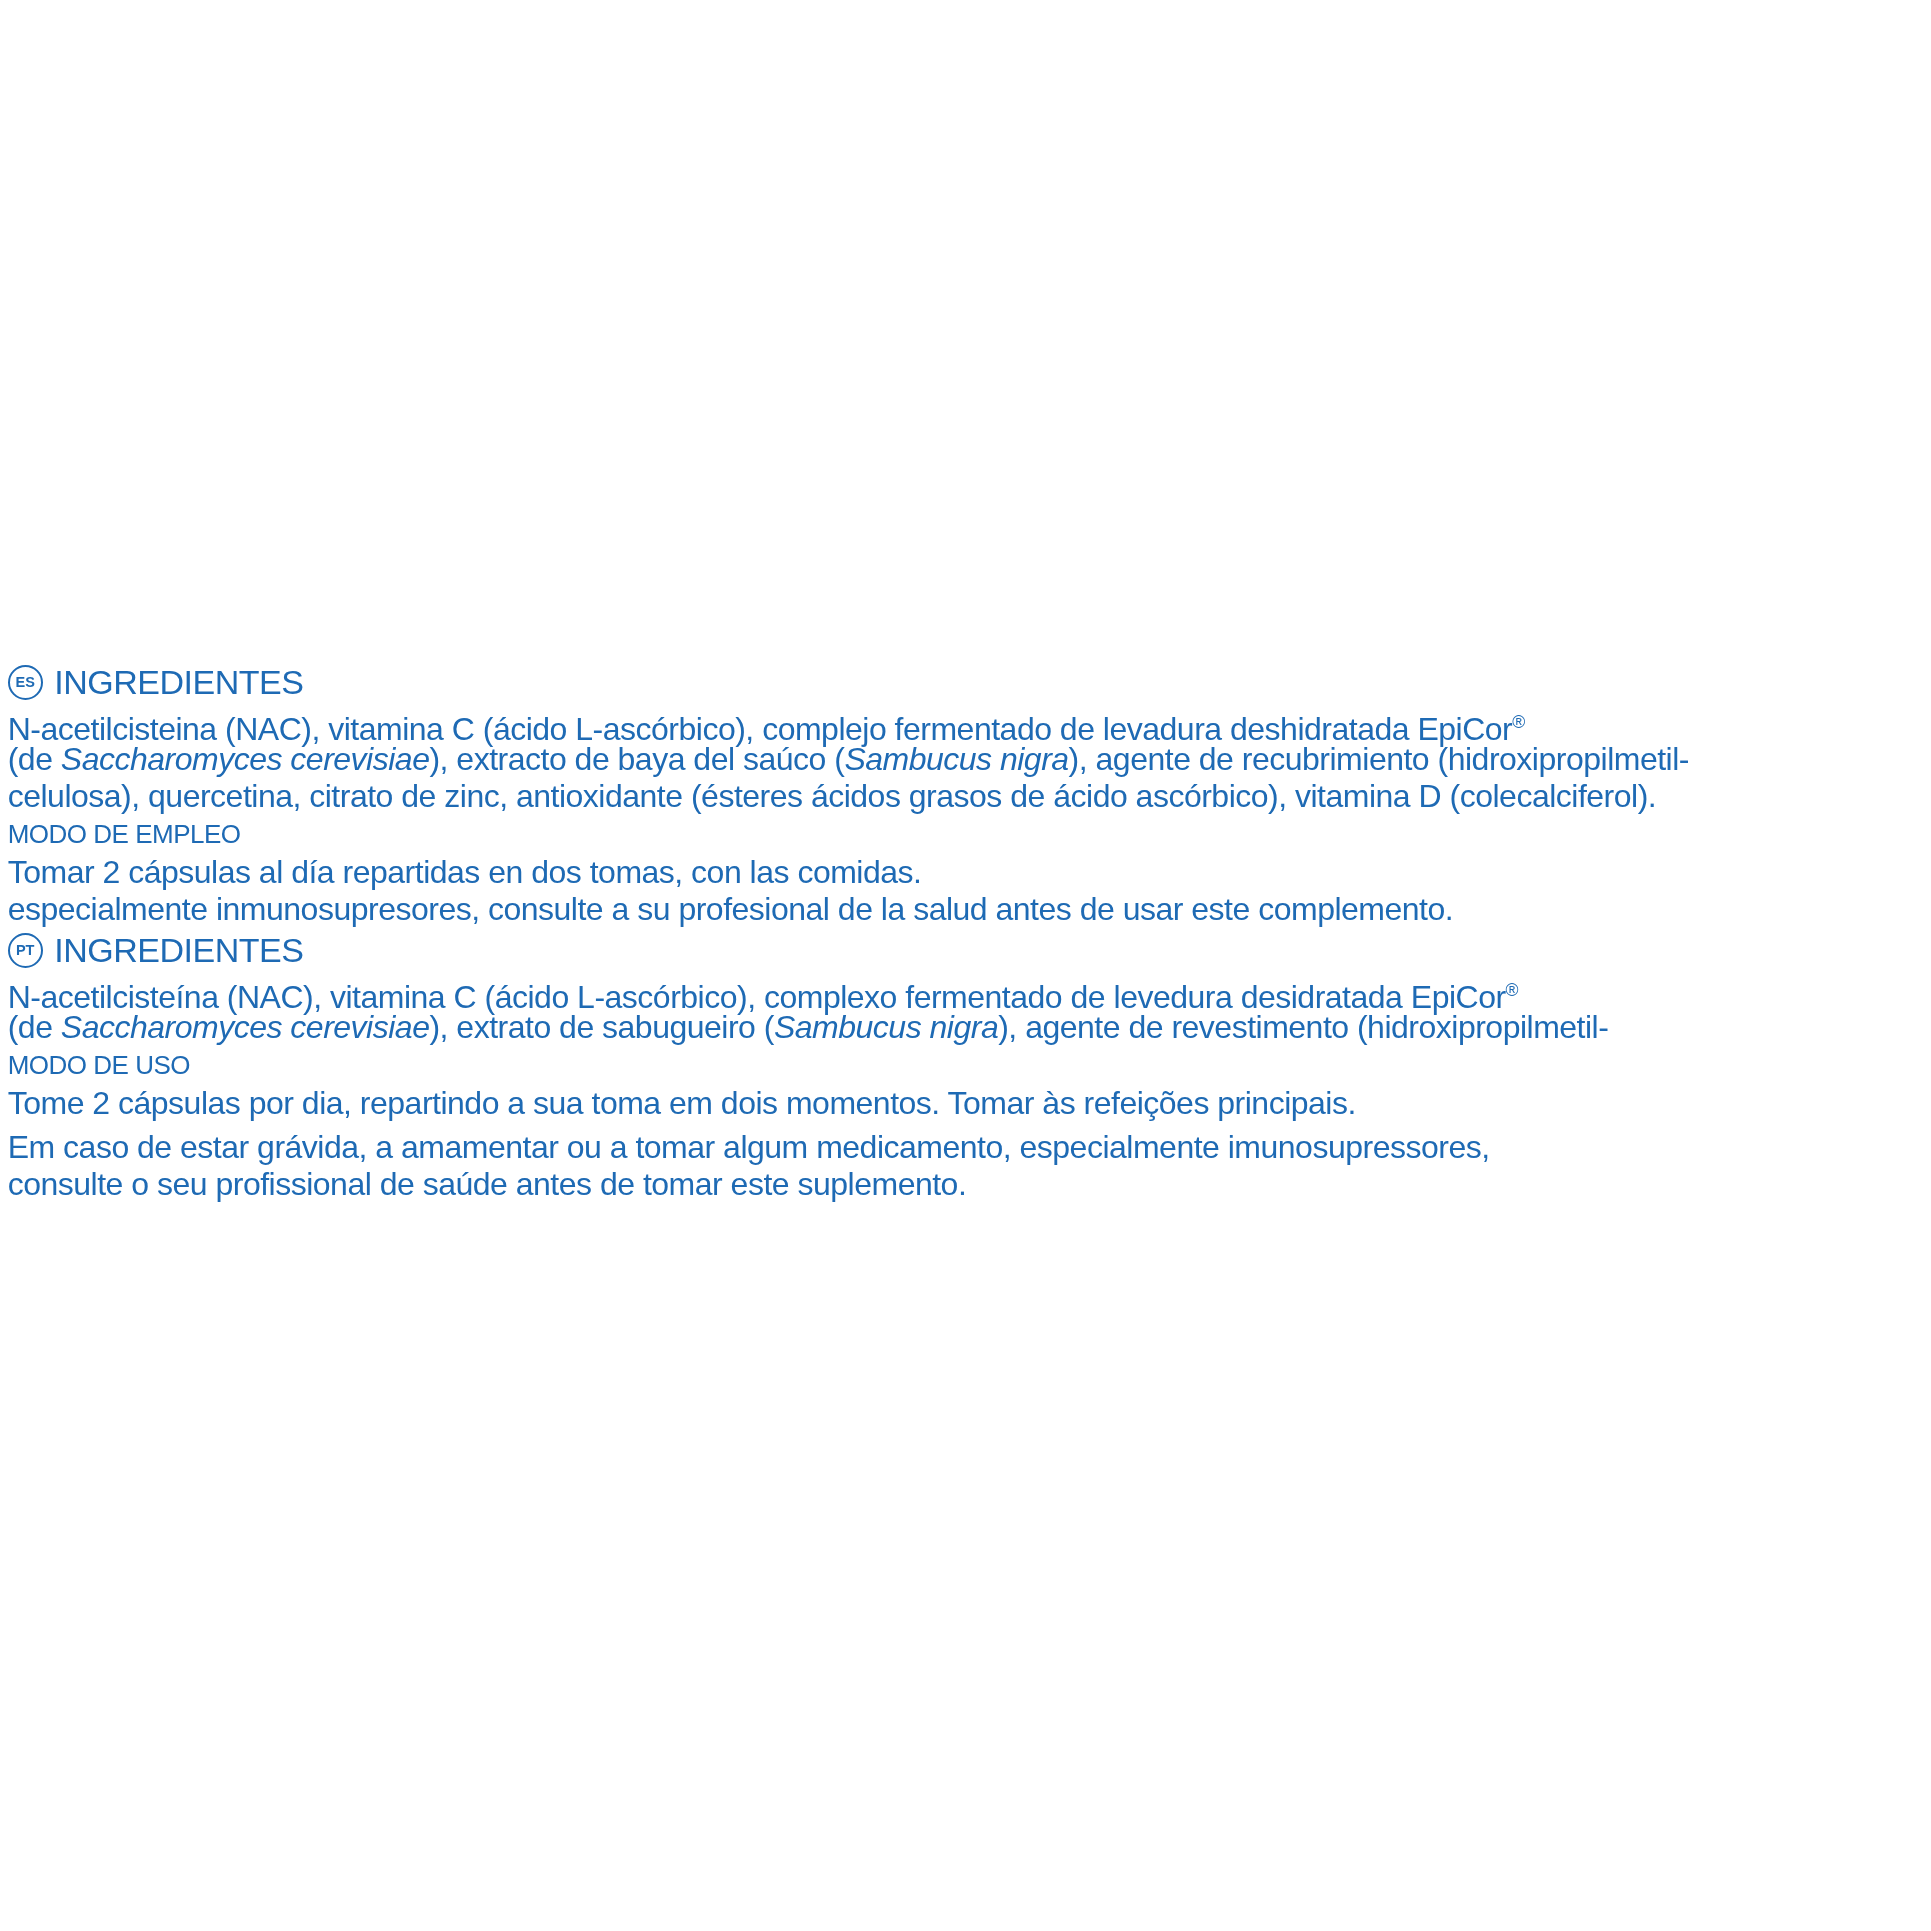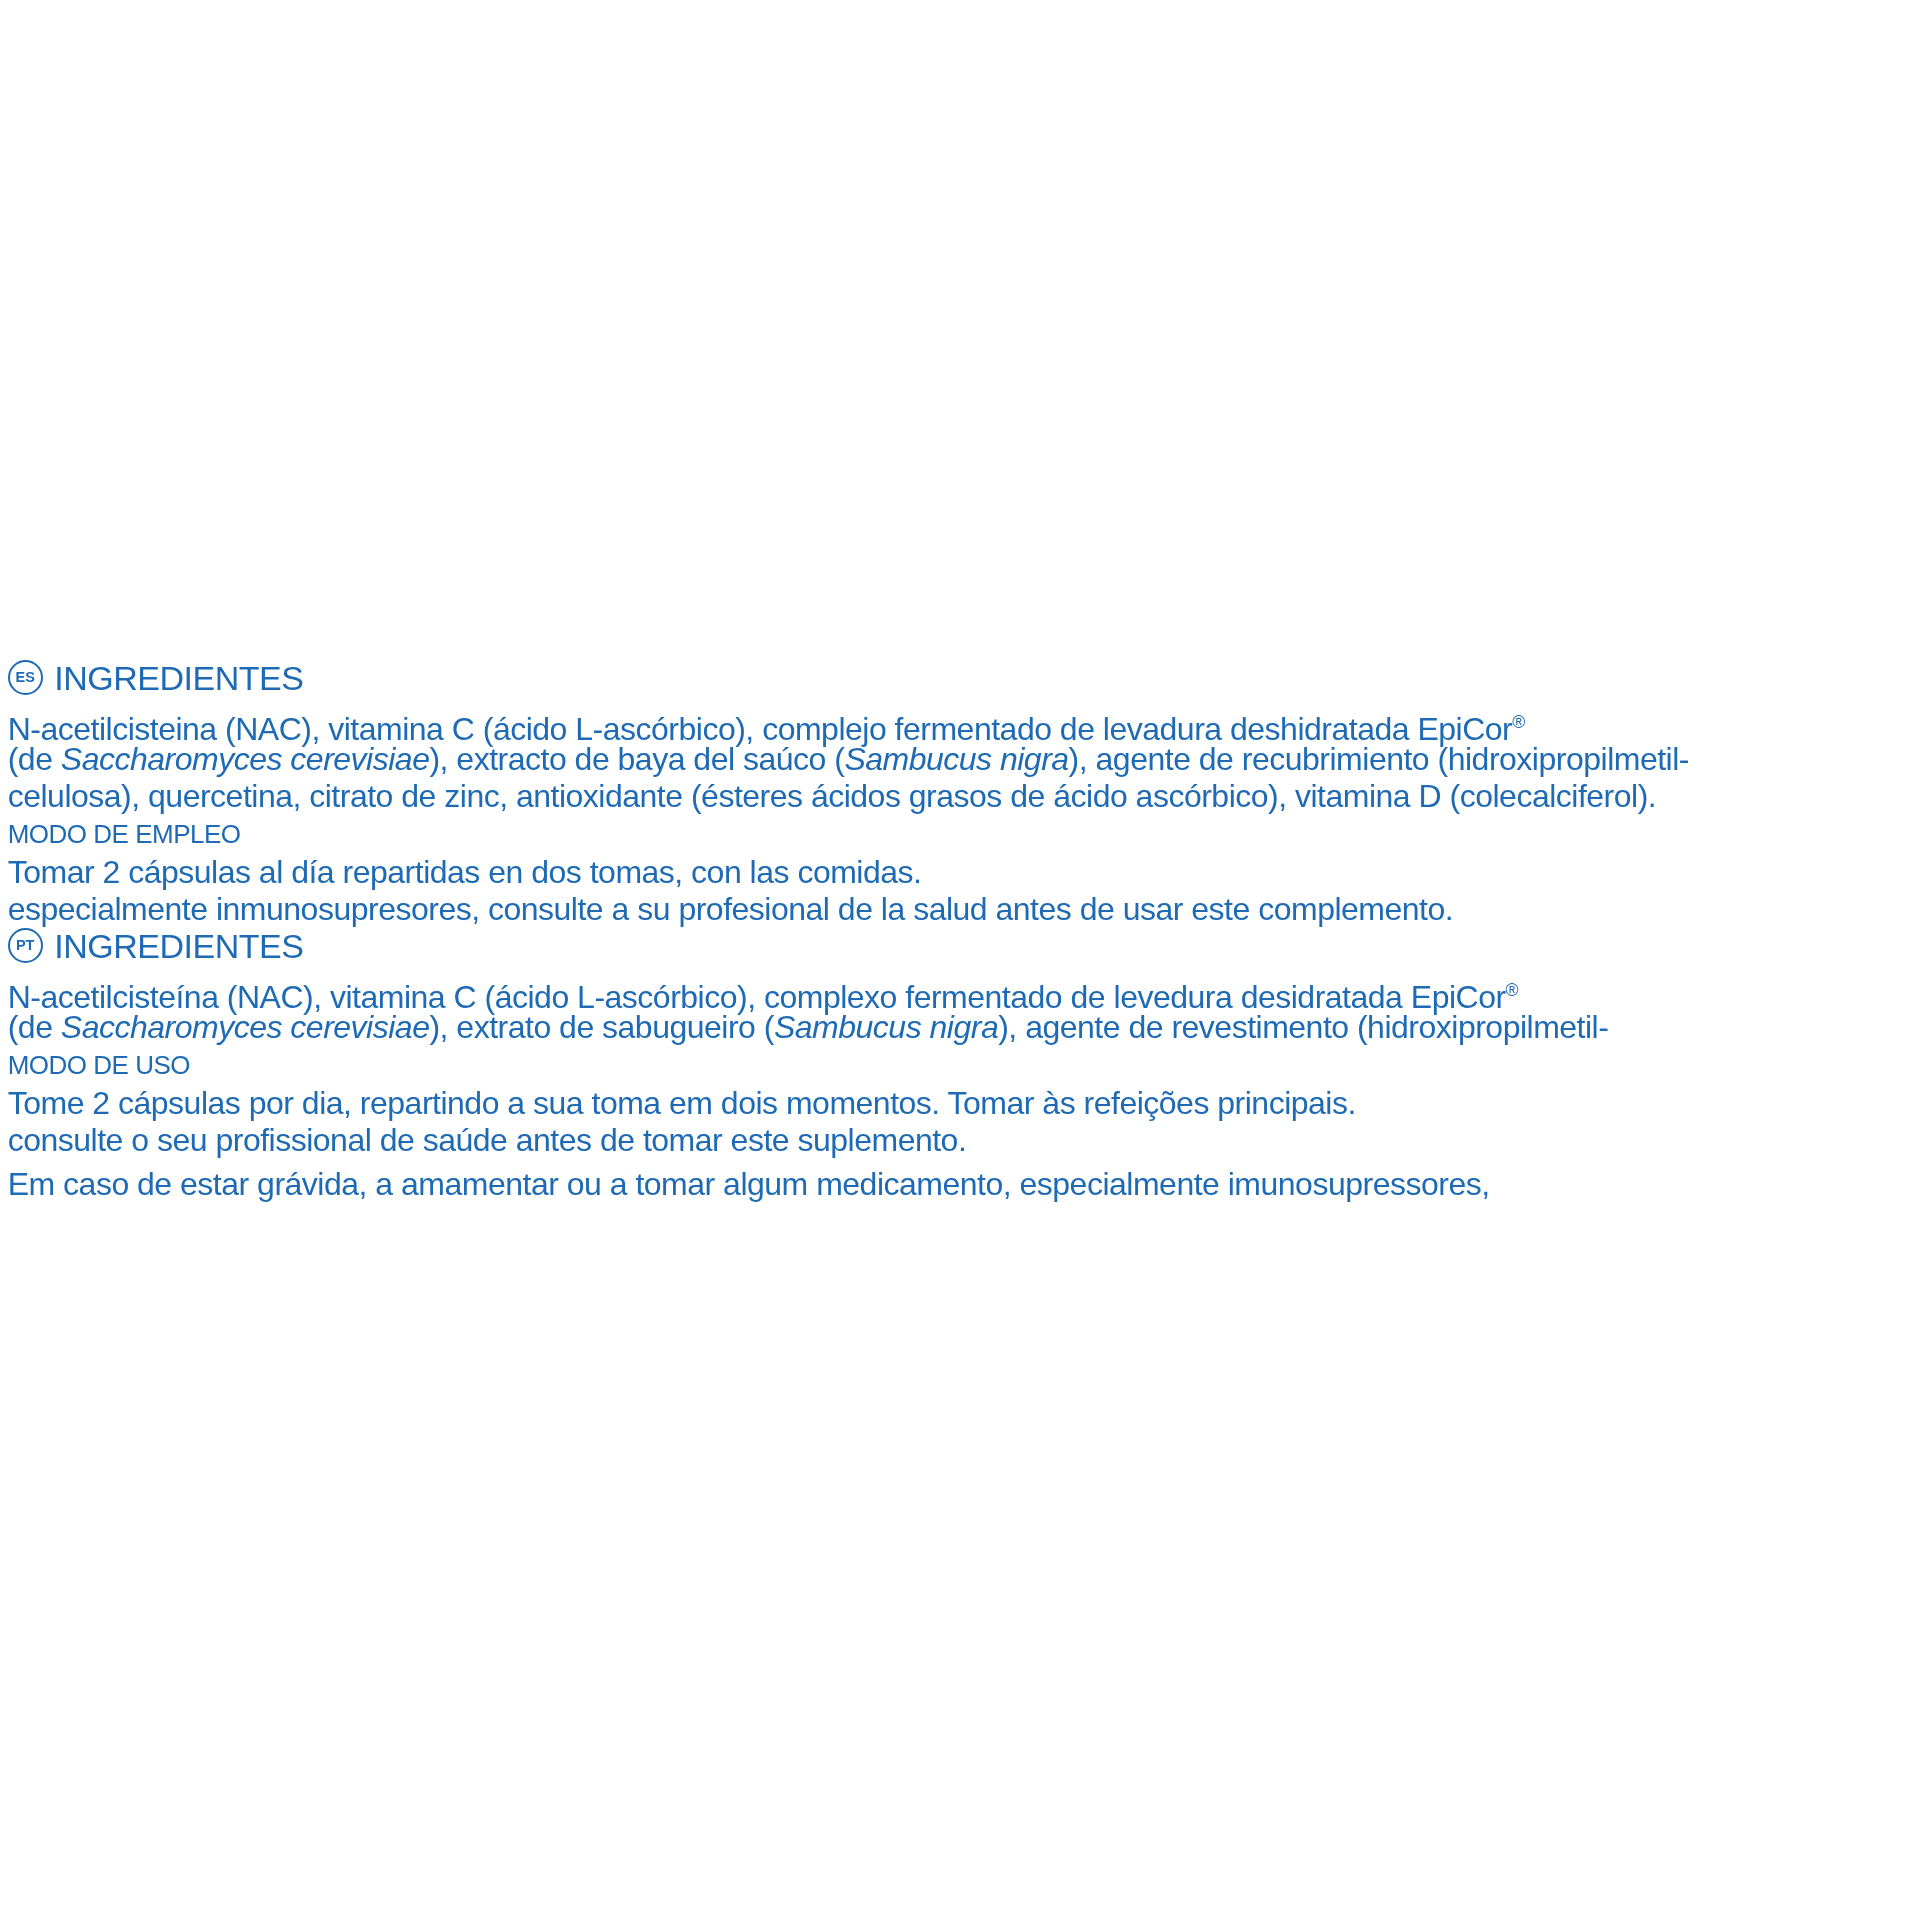--- a/index.html
+++ b/index.html
@@ -20,21 +20,21 @@
     top: 660px;
     width: 1917px;
     color: #1e6ab4;
     font-size: 32px;
     line-height: 37px;
     letter-spacing: -0.5px;
     white-space: nowrap;
   }
   .heading-row {
     display: flex;
-    align-items: flex-start;
+    align-items: center;
     gap: 11.6px;
     height: 44px;
     font-size: 34px;
   }
   .lang-badge {
     flex: 0 0 auto;
     width: 31px;
     height: 31px;
     border: 2.9px solid currentColor;
     border-radius: 50%;
@@ -107,18 +107,18 @@
 
     <div class="text-line">
       <span>(de </span><span class="it">Saccharomyces cerevisiae</span><span>), extrato de sabugueiro (</span><span class="it">Sambucus nigra</span><span>), agente de revestimento (hidroxipropilmetil-</span>
     </div>
 
 
     <div class="subheading">MODO DE USO</div>
 
     <div class="text-line">Tome 2 cápsulas por dia, repartindo a sua toma em dois momentos. Tomar às refeições principais.</div>
 
+    <div class="text-line gap-top">Em caso de estar grávida, a amamentar ou a tomar algum medicamento, especialmente imunosupressores,</div>
     <div class="text-line">consulte o seu profissional de saúde antes de tomar este suplemento.</div>
-    <div class="text-line gap-top">Em caso de estar grávida, a amamentar ou a tomar algum medicamento, especialmente imunosupressores,</div>
   </section>
 
 </div>
 
 
 </body></html>

